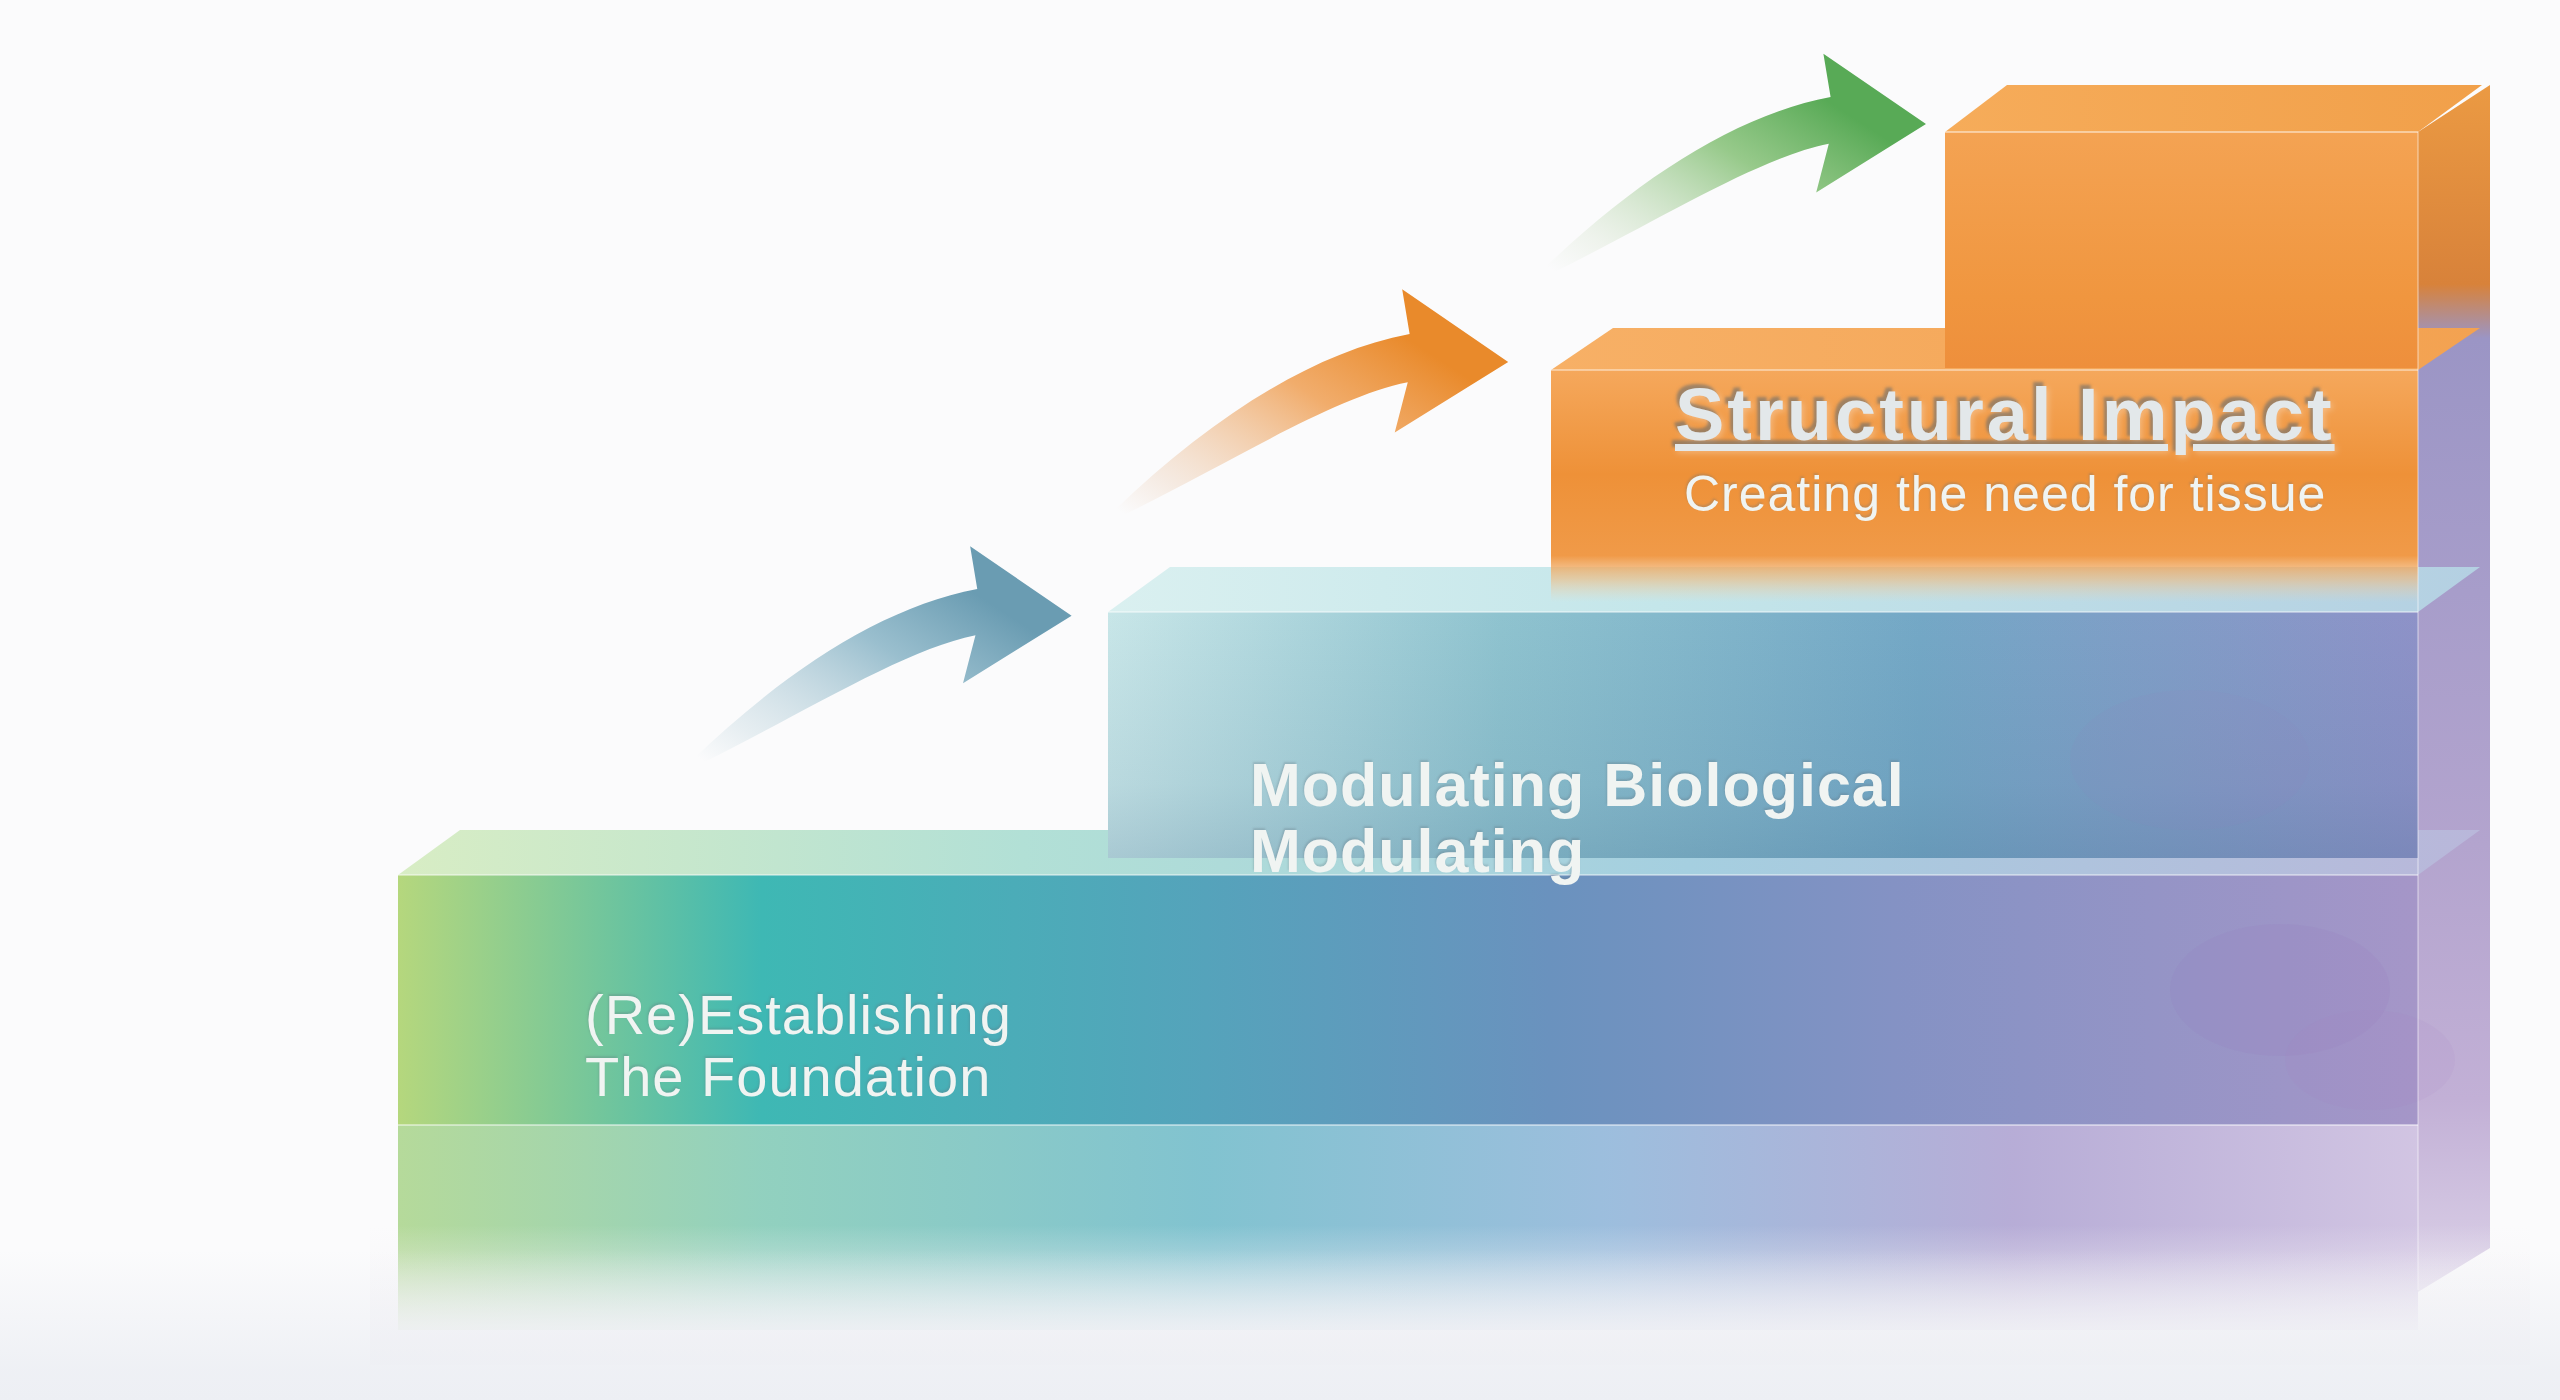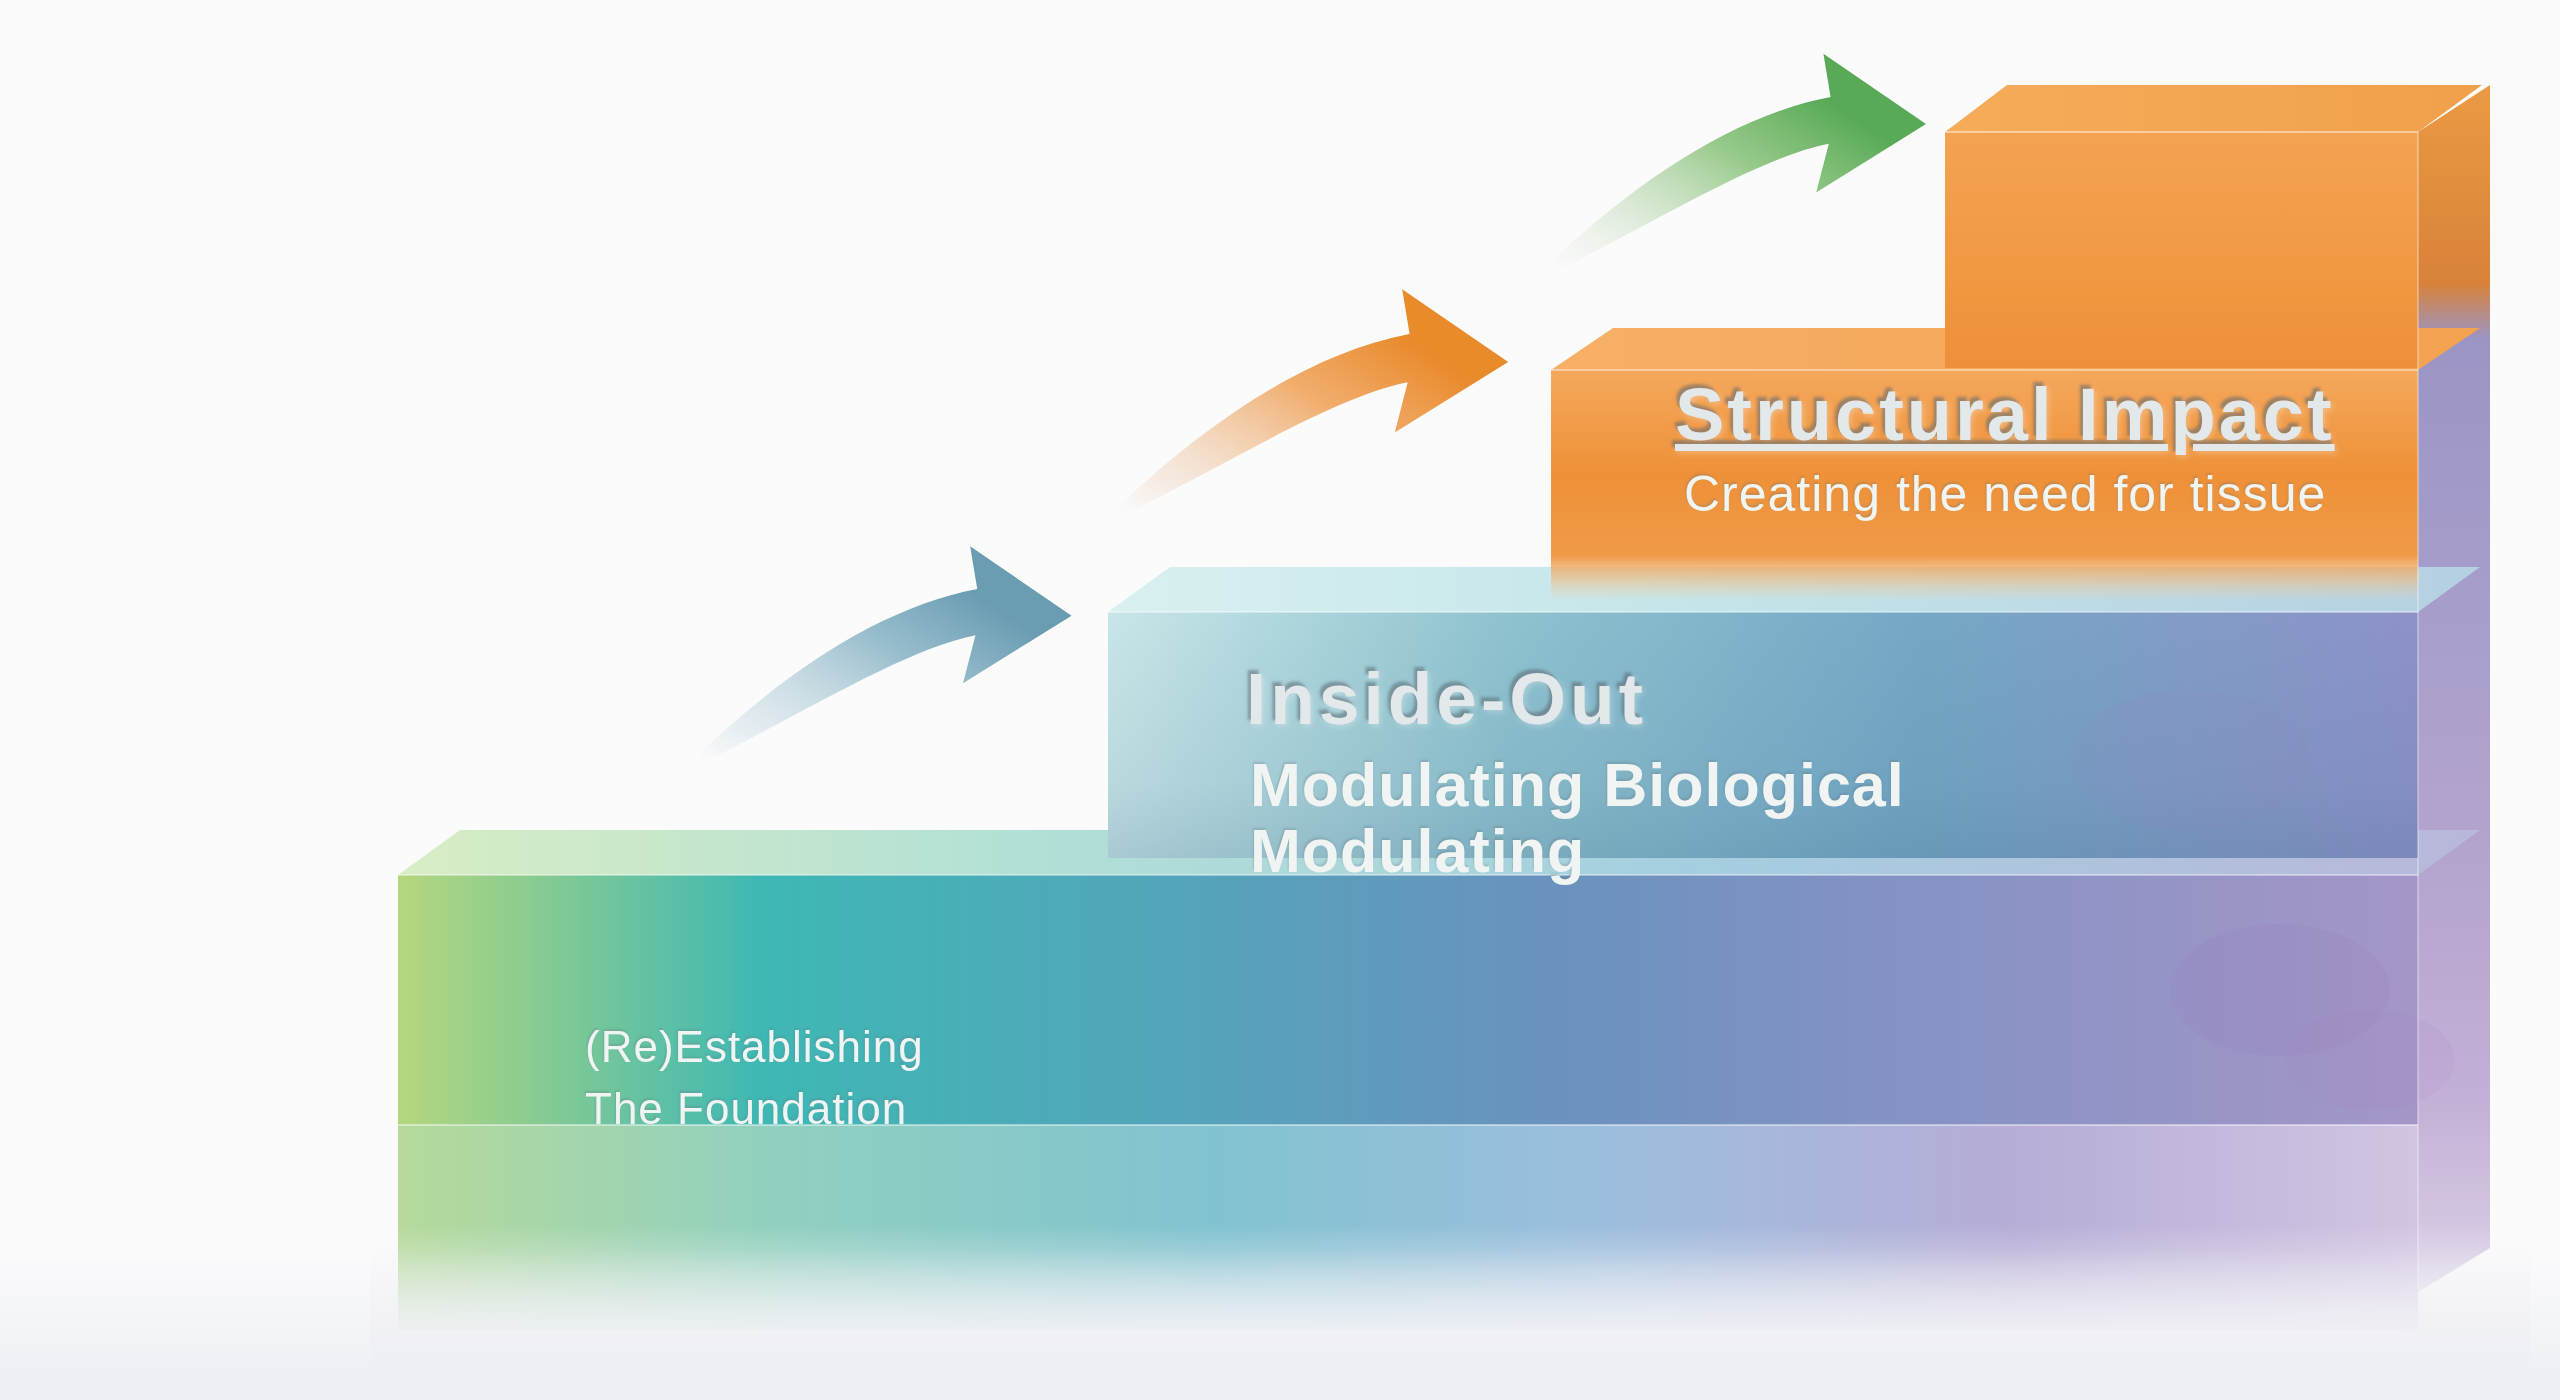--- a/index.html
+++ b/index.html
@@ -9,21 +9,21 @@
   svg{display:block;}
   .label{position:absolute;white-space:nowrap;}
   .step-title{font-weight:bold;line-height:1;
       text-shadow:-3px -4px 3px rgba(90,102,112,.55), 2px 2px 6px rgba(255,255,255,.30);}
   .step-sub{font-weight:normal;
       text-shadow:-1px -2px 2px rgba(100,115,125,.28);}
   .t-inside-title{left:1246px;top:662px;font-size:73px;letter-spacing:4px;}
   .t-inside-sub{left:1250px;top:752px;font-size:61px;line-height:66px;letter-spacing:1px;font-weight:bold;}
   .t-structural-title{left:1675px;top:378px;font-size:74px;letter-spacing:3px;text-decoration:underline;}
   .t-structural-sub{left:1684px;top:464px;font-size:50px;line-height:61px;letter-spacing:1px;}
-  .t-foundation{left:585px;top:984px;font-size:44px;line-height:62px;letter-spacing:1px;margin-top:32px;}
+  .t-foundation{left:585px;top:984px;font-size:56px;line-height:62px;letter-spacing:1px;}
 </style>
 </head>
 <body>
 
 <div id="stage">
 
 <svg width="2560" height="1400" viewBox="0 0 2560 1400">
   <defs>
 
     <path id="swoosh" d="M 14 292 C 118 192 228 120 334 100 L 326 52 L 440 130 L 318 206 L 332 152 C 252 168 142 238 20 298 Z"></path>
@@ -179,21 +179,20 @@
   <use href="#swoosh" fill="url(#gArrB)" transform="translate(680 500) scale(0.89)"></use>
   <use href="#swoosh" fill="url(#gArrO)" transform="translate(1099 241) scale(0.93)"></use>
   <use href="#swoosh" fill="url(#gArrG)" transform="translate(1530 7) scale(0.90)"></use>
 </svg>
 
   <div class="label t-foundation step-sub" style="color: rgb(240, 244, 242);">
     <div>(Re)Establishing</div>
     <div>The Foundation</div>
   </div>
 
-  <div class="label t-inside-title step-title" style="color: rgb(227, 232, 234);">Inside-Out</div>
   <div class="label t-inside-sub step-sub" style="color: rgb(240, 244, 242);">
     <div>Modulating Biological</div>
     <div>Modulating</div>
   </div>
 
   <div class="label t-structural-title step-title" style="color: rgb(227, 232, 234);">Structural Impact</div>
   <div class="label t-structural-sub step-sub" style="color: rgb(240, 244, 242);">
     <div>Creating the need for tissue</div>
   </div>
 

